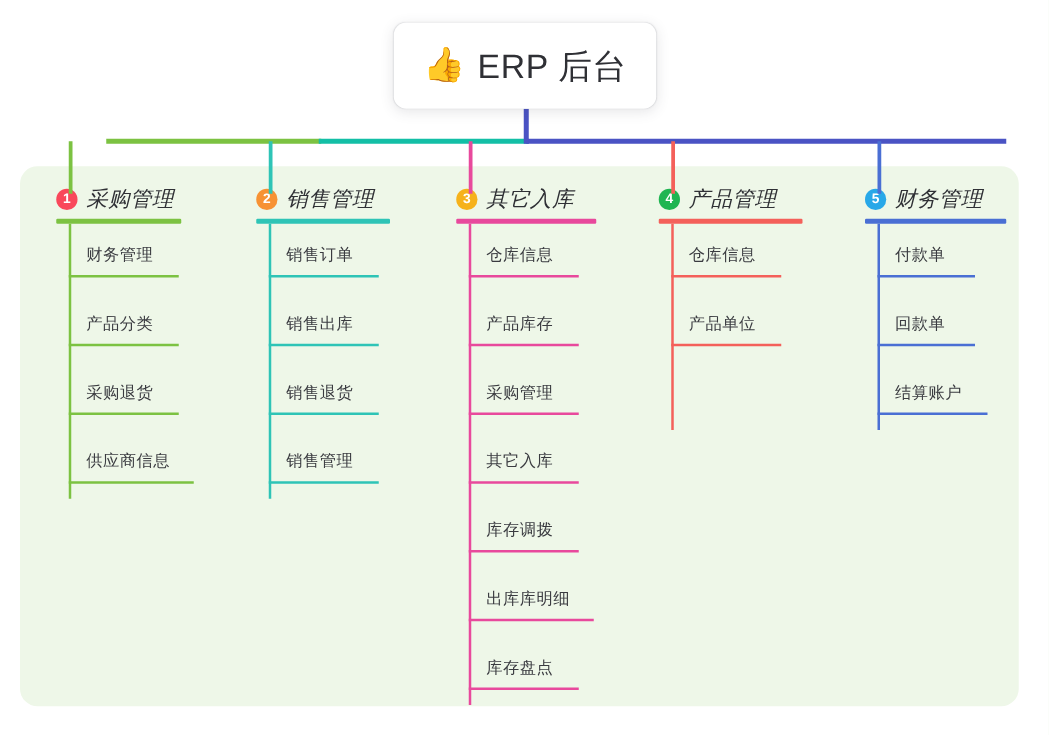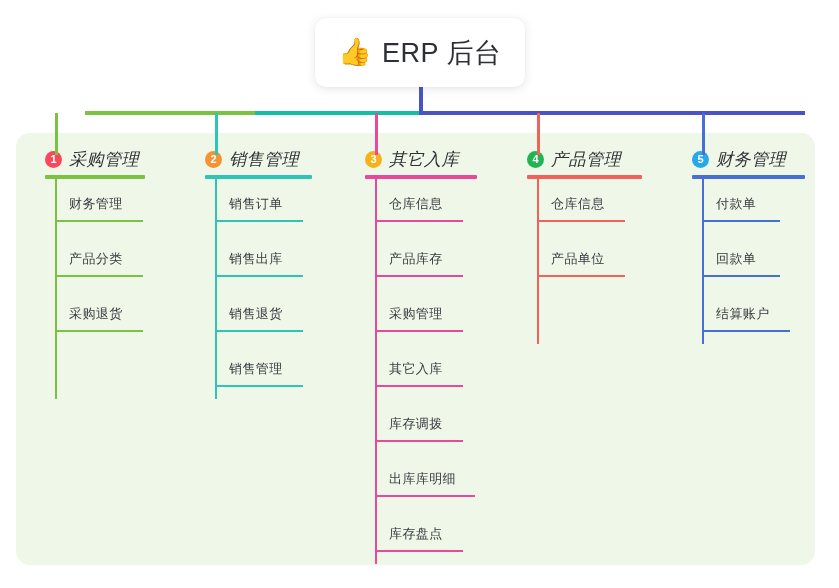--- a/index.html
+++ b/index.html
@@ -89,20 +89,24 @@
             <div class="item-rule" style="width: 88px; background: rgb(124, 194, 66);"></div>
           </div>
           <div class="item">
             <span class="item-label">产品分类</span>
             <div class="item-rule" style="width: 88px; background: rgb(124, 194, 66);"></div>
           </div>
           <div class="item">
             <span class="item-label">采购退货</span>
             <div class="item-rule" style="width: 88px; background: rgb(124, 194, 66);"></div>
           </div>
+          <div class="item">
+            <span class="item-label">供应商信息</span>
+            <div class="item-rule" style="width: 100px; background: rgb(124, 194, 66);"></div>
+          </div>
         </div>
       </div>
       <div class="col" style="left: 205px;">
         <div class="col-head">
           <span class="badge" style="background: rgb(247, 146, 52);">2</span>
           <span class="col-title">销售管理</span>
         </div>
         <div class="head-rule" style="width: 107px; background: rgb(46, 196, 182);"></div>
         <div class="items">
           <div class="trunk" style="background: rgb(46, 196, 182); height: 220px;"></div>

